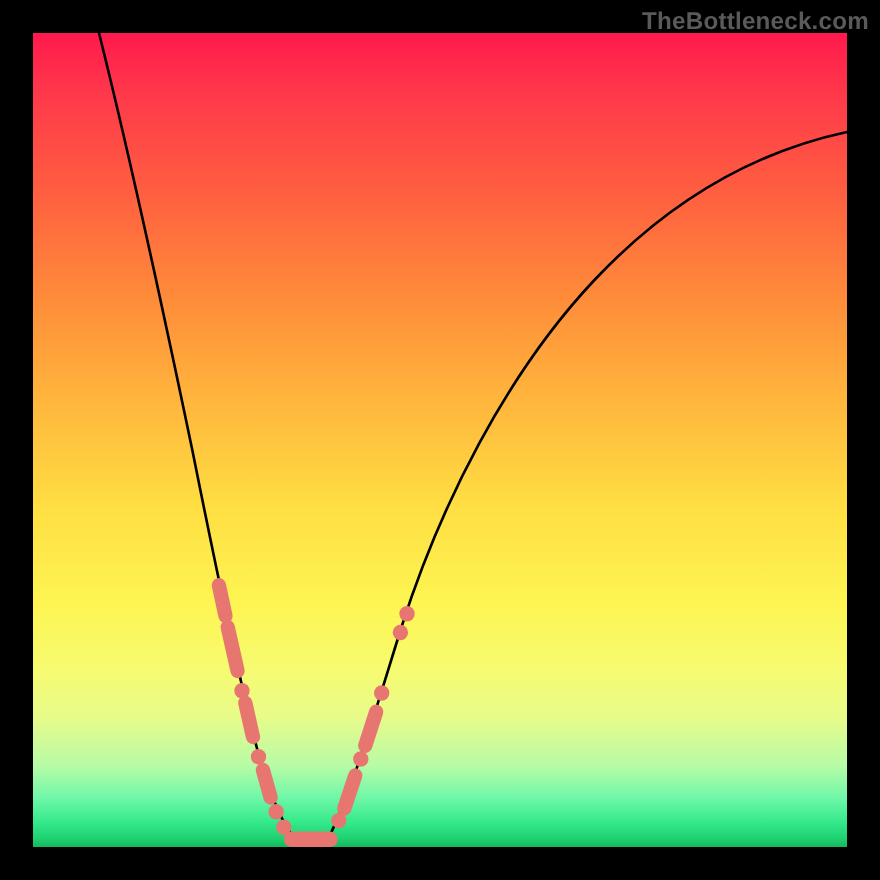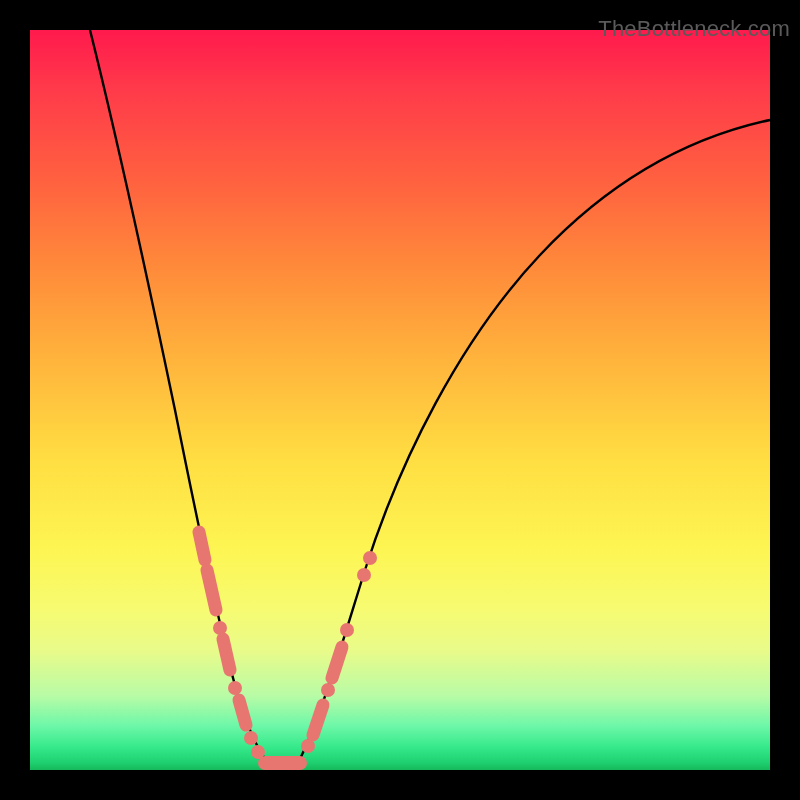--- a/index.html
+++ b/index.html
@@ -29,25 +29,25 @@
       #e8fb8a 84%,
       #b8fba6 90%,
       #6ef7a8 94%,
       #34e98a 97%,
       #1ed070 99%,
       #16b85a 100%
     );
   }
   .watermark {
     position: absolute;
-    top: 16px;
+    top: 6px;
     right: 10px;
     font-family: Arial, Helvetica, sans-serif;
     font-size: 22px;
-    font-weight: normal;
+    font-weight: bold;
     color: #5a5a5a;
     letter-spacing: 0.2px;
     z-index: 10;
   }
   svg.curves {
     position: absolute;
     left: 0;
     top: 0;
     width: 740px;
     height: 740px;

